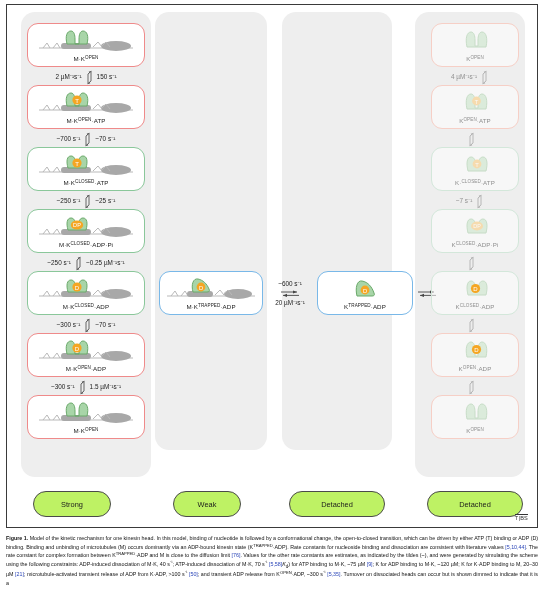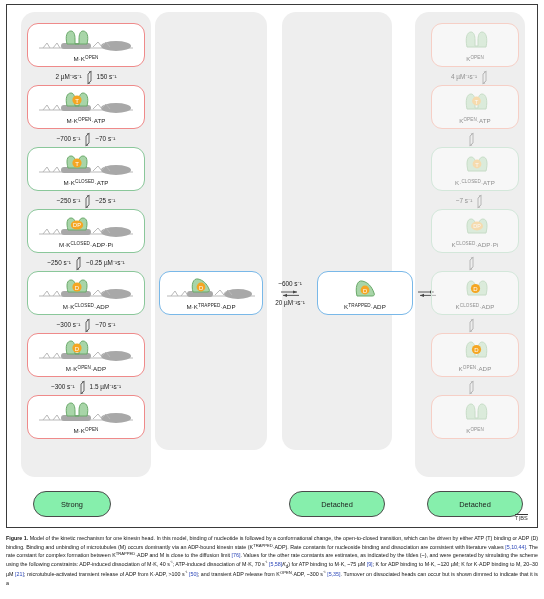--- a/index.html
+++ b/index.html
@@ -38,21 +38,21 @@
   .raterow .num{display:inline-block;}
   .vbend{display:block;}
 
   
   .eq{position:absolute;display:flex;flex-direction:column;align-items:center;justify-content:center;
       font-size:6.4px;color:#1b1b1b;line-height:1.25;white-space:nowrap;}
   .eq .top{margin-bottom:1px;}
   .eq .bot{margin-top:1px;}
 
   
-  .pill{position:absolute;box-sizing:border-box;border:1px solid #4a4a4a;border-radius:13px;background:#86efac;
+  .pill{position:absolute;box-sizing:border-box;border:1px solid #4a4a4a;border-radius:13px;background:#bef264;
         display:flex;align-items:center;justify-content:center;font-size:7.4px;color:#1b1b1b;}
 
   
   #tibs{position:absolute;right:9px;bottom:6px;font-size:5.6px;color:#333;border-top:1px solid #333;
         padding-top:.5px;letter-spacing:.2px;}
 
   
   #caption{position:absolute;left:6px;top:534px;width:532px;font-size:5.35px;line-height:1.62;
            text-align:justify;color:#141414;letter-spacing:-0.02px;}
   #caption b{font-weight:bold;}
@@ -445,20 +445,23 @@
           <svg width="40" height="24" viewBox="0 0 40 24">
             <path d="M12 18 C10 9 12 3 16 3 C19 3 20 7 20 11 L20 17 L23 17 L23 11 C23 7 24 3 27 3 C31 3 33 9 31 18 Z" fill="#a8d5a8" stroke="#6aa96a" stroke-width="1"></path>
           </svg>
         </div>
         <div class="slabel"><span>K</span><sup>OPEN</sup><span></span></div>
       </div>
 
       <div class="pill" style="left:26px; top:486px; width:78px;height:26px;">
           <span>Strong</span>
         </div>
+      <div class="pill" style="left:166px;top:486px; width:68px;height:26px;">
+          <span>Weak</span>
+        </div>
       <div class="pill" style="left:282px;top:486px; width:96px;height:26px;">
           <span>Detached</span>
         </div>
       <div class="pill" style="left:420px;top:486px; width:96px;height:26px;">
           <span>Detached</span>
         </div>
 
       <div id="tibs">T|BS</div>
     </div>
   </div>

